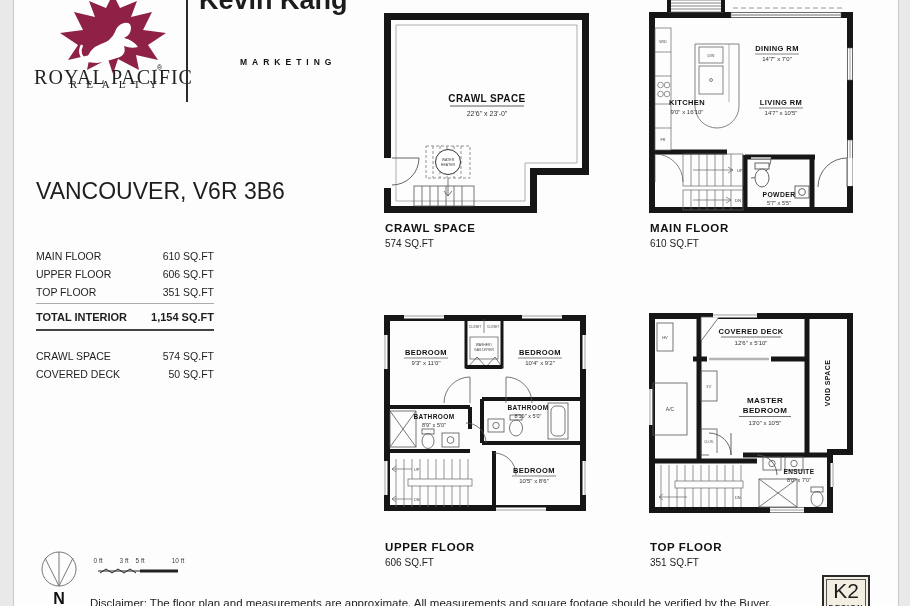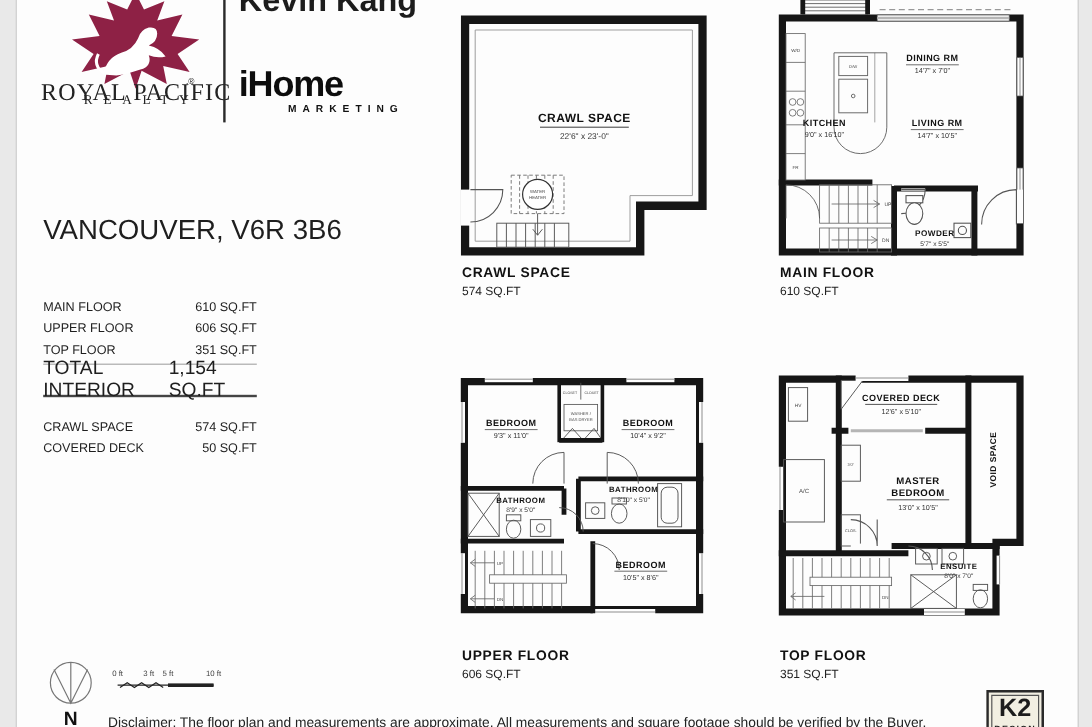--- a/index.html
+++ b/index.html
@@ -18,37 +18,37 @@
   #agent-block{left:186px;top:16px;font-size:12px;color:#222;line-height:15px;}
   #ihome{left:185px;top:57px;color:#0d0d0d;}
   #ihome .logo{font-size:30px;font-weight:900;letter-spacing:-1px;line-height:28px;}
   #ihome .sub{font-size:8.5px;font-weight:bold;letter-spacing:5px;color:#111;margin-left:41px;}
   
   #address{left:22px;top:178px;font-size:23px;color:#1e1e1e;line-height:27px;}
   #area-table{left:22px;top:247px;width:178px;font-size:10.5px;color:#1e1e1e;}
   .arow{display:flex;justify-content:space-between;height:18px;align-items:center;}
   .sep-thin{border:none;border-top:1px solid #aaa;margin:2px 0 3px 0;}
   .sep-thick{border:none;border-top:2px solid #444;margin:3px 0 0 0;}
-  .arow.total{font-weight:normal;font-size:16px;height:19px;}
+  .arow.total{font-weight:bold;font-size:11px;height:19px;}
   .gap{height:16px;}
   
   .plan-cap{font-size:11.5px;font-weight:bold;letter-spacing:.6px;color:#111;}
   .plan-area{font-size:10px;color:#222;margin-top:2px;}
   
   svg text{font-family:"Liberation Sans",sans-serif;fill:#111;}
   .room{font-weight:bold;letter-spacing:.4px;}
   .dims{fill:#333;}
   .tiny{fill:#444;}
   
   #compass{left:21px;top:549px;width:48px;height:57px;}
   #scalebar{left:76px;top:553px;width:115px;height:32px;}
   #disclaimer{left:76px;top:597px;width:730px;font-size:11.5px;color:#222;white-space:nowrap;}
   #k2-box{left:808px;top:575px;width:44px;height:44px;border:2px solid #2a2a2a;background:#f2efe2;
           box-shadow:inset 0 0 0 2px #f2efe2, inset 0 0 0 3px #555;text-align:center;}
-  #k2-box .k2{font-size:21px;font-weight:700;color:#1c1c1c;line-height:24px;margin-top:2px;}
+  #k2-box .k2{font-size:21px;font-weight:400;color:#1c1c1c;line-height:24px;margin-top:2px;}
   #k2-box .design{font-size:7.5px;font-weight:bold;letter-spacing:1px;color:#1c1c1c;}
 </style>
 </head>
 <body>
 
 <div id="canvas">
 <div id="page">
 
   <svg id="brand-logo" class="abs" viewBox="0 0 165 108">
     <g>
@@ -56,21 +56,20 @@
       <path fill="#ffffff" d="M55,62 Q58,48 70,44 Q80,41 84,32 Q86,25 93,23 Q100,22 100,28 Q100,35 93,38 Q102,40 107,47 Q100,49 93,46 Q96,55 86,58 Q74,62 66,63 Z"></path>
       <path fill="none" stroke="#ffffff" stroke-width="2.5" d="M56,61 Q46,55 51,45"></path>
       <text x="124" y="70" font-size="7" fill="#8e2145">.®</text>
     </g>
   </svg>
   <div id="brand-name" class="abs">ROYAL PACIFIC</div>
   <div id="brand-sub" class="abs">REALTY</div>
   <div id="header-divider" class="abs"></div>
   <div id="agent-name" class="abs">Kevin Kang</div>
   <div id="ihome" class="abs">
-    <div class="logo">iHome</div>
     <div class="sub">MARKETING</div>
   </div>
 
   <div id="address" class="abs">
     <div>VANCOUVER, V6R 3B6</div>
   </div>
 
   <div id="area-table" class="abs">
     <div class="arow">
       <span>MAIN FLOOR</span>

